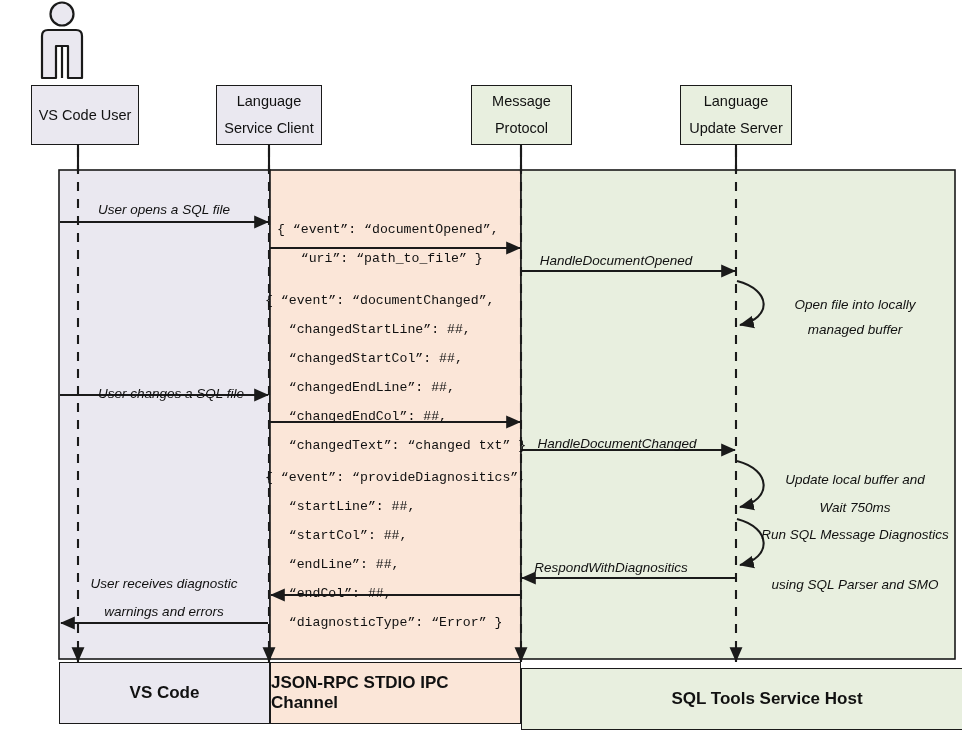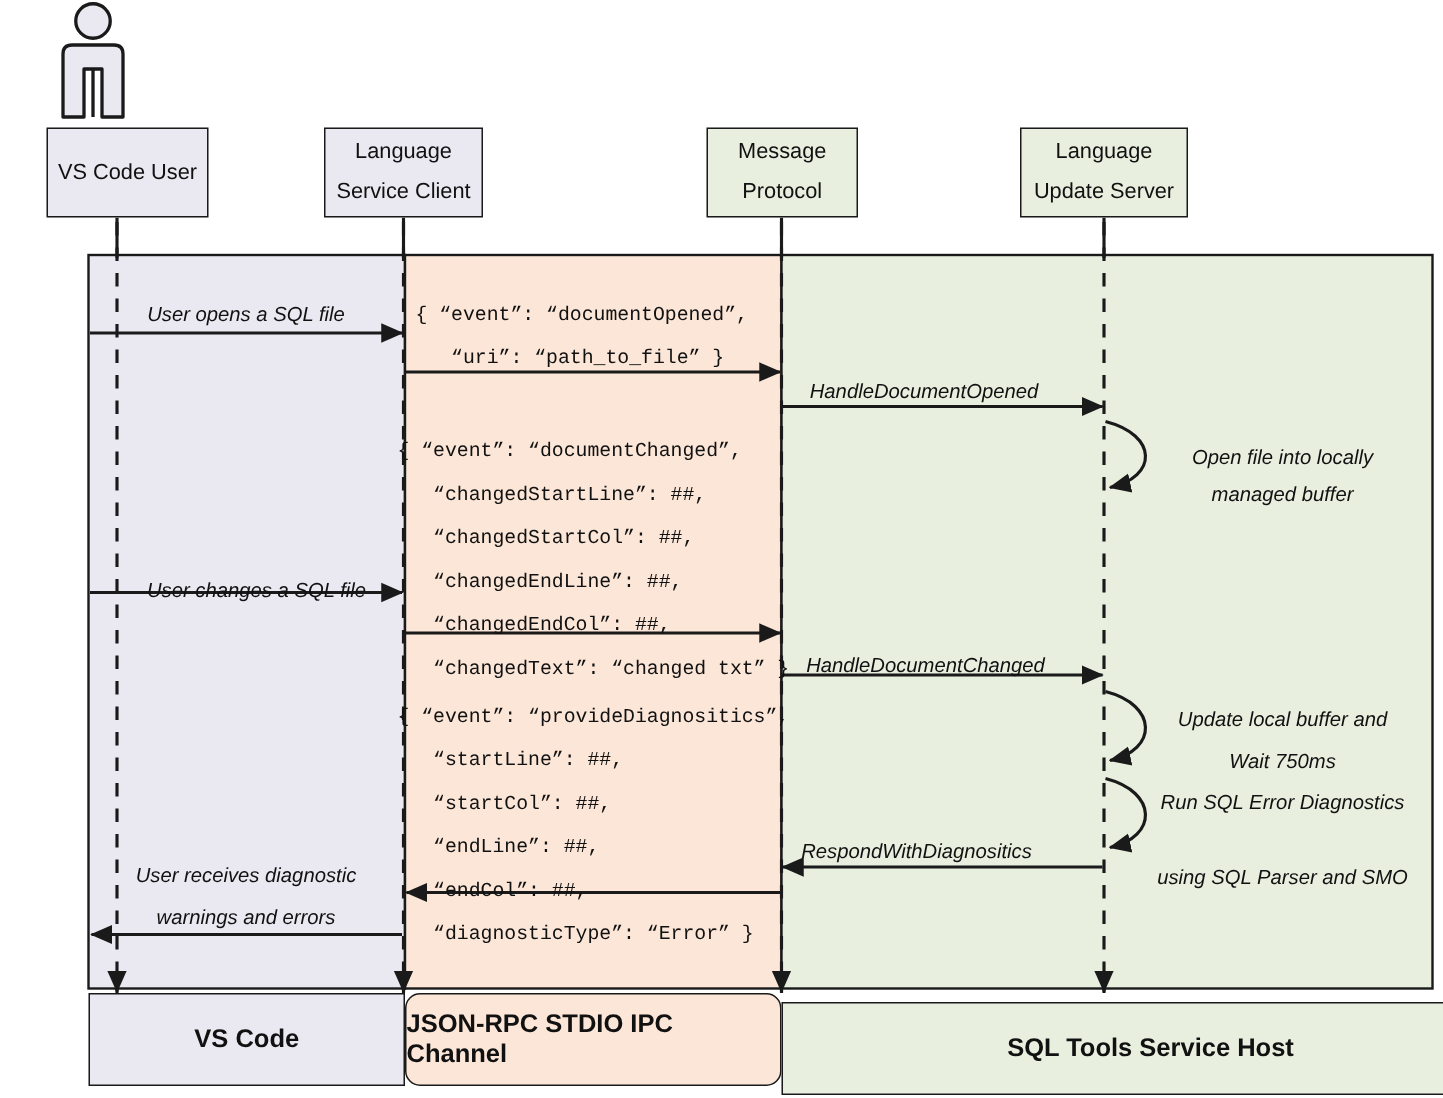--- a/index.html
+++ b/index.html
@@ -133,21 +133,21 @@
 
   <div class="lbl c" style="left:171px;top:387px;">User changes a SQL file</div>
 
   <div class="lbl c" style="left:617px;top:437px;">HandleDocumentChanged</div>
 
   <div class="lbl c" style="left:611px;top:561px;">RespondWithDiagnositics</div>
 
   <div class="lbl c" style="left:164px;top:577px;">User receives diagnostic</div>
   <div class="lbl c" style="left:164px;top:605px;">warnings and errors</div>
 
-  <div class="json" style="left:277px;top:195px;">{ “event”: “documentOpened”,
+  <div class="json" style="left:277px;top:215px;">{ “event”: “documentOpened”,
    “uri”: “path_to_file” }</div>
 
   <div class="json" style="left:265px;top:286px;">{ “event”: “documentChanged”,
    “changedStartLine”: ##,
    “changedStartCol”: ##,
    “changedEndLine”: ##,
    “changedEndCol”: ##,
    “changedText”: “changed txt” }</div>
 
   <div class="json" style="left:265px;top:463px;">{ “event”: “provideDiagnositics”,
@@ -156,28 +156,28 @@
    “endLine”: ##,
    “endCol”: ##,
    “diagnosticType”: “Error” }</div>
 
   <div class="note c" style="left:855px;top:298px;">Open file into locally</div>
   <div class="note c" style="left:855px;top:323px;">managed buffer</div>
 
   <div class="note c" style="left:855px;top:473px;">Update local buffer and</div>
   <div class="note c" style="left:855px;top:501px;text-align:right;">Wait 750ms</div>
 
-  <div class="note c" style="left:855px;top:528px;">Run SQL Error Diagnostics</div>
+  <div class="note c" style="left:855px;top:528px;">Run SQL Message Diagnostics</div>
   <div class="note c" style="left:855px;top:554px;margin-top:24px;">using SQL Parser and SMO</div>
 
   <div class="footer-box" style="left:59px;top:662px;width:211px;height:62px;background:#eae8f0;">
     <span>VS Code</span>
   </div>
 
-  <div class="footer-box" style="left:270px;top:662px;width:251px;height:62px;background:#fbe6d8;border-radius:10px;">
+  <div class="footer-box" style="left:270px;top:662px;width:251px;height:62px;background:#fbe6d8;">
     <span>JSON-RPC STDIO IPC Channel</span>
   </div>
 
   <div class="footer-box" style="left:521px;top:668px;width:492px;height:62px;background:#e8efdf;">
     <span>SQL Tools Service Host</span>
   </div>
 
 </div>
 
 </body></html>

